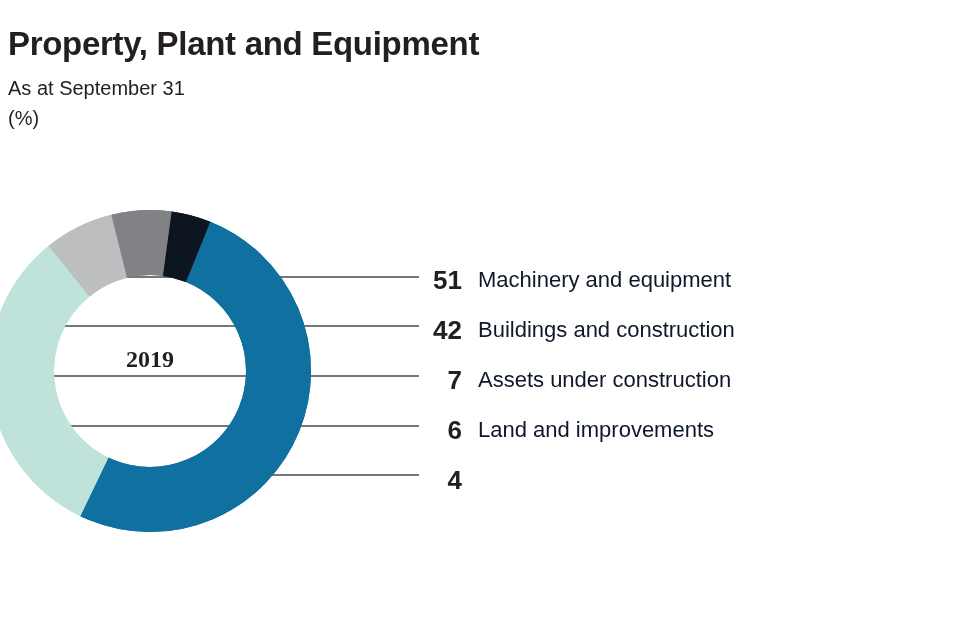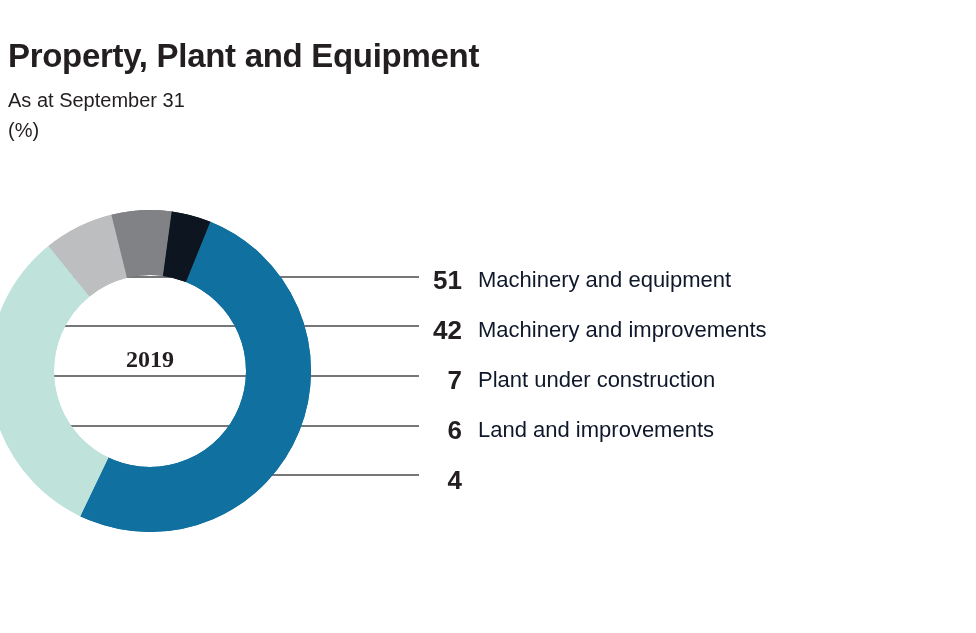--- a/index.html
+++ b/index.html
@@ -18,21 +18,21 @@
 
   .chart-root {
     position: absolute;
     inset: 0;
   }
 
   
   .header {
     position: absolute;
     left: 8px;
-    top: 36px;
+    top: 24px;
     width: 800px;
   }
   .chart-title {
     font-size: 33px;
     font-weight: bold;
     letter-spacing: -0.3px;
     line-height: 40px;
     margin: 0;
     color: #231f20;
     white-space: nowrap;
@@ -163,25 +163,25 @@
 
     <div class="center-year">2019</div>
 
     <div class="legend">
       <div class="legend-row">
         <span class="legend-value">51</span>
         <span class="legend-label">Machinery and equipment</span>
       </div>
       <div class="legend-row">
         <span class="legend-value">42</span>
-        <span class="legend-label">Machinery and improvements</span>
+        <span class="legend-label">Buildings and construction</span>
       </div>
       <div class="legend-row">
         <span class="legend-value">7</span>
-        <span class="legend-label">Plant under construction</span>
+        <span class="legend-label">Assets under construction</span>
       </div>
       <div class="legend-row">
         <span class="legend-value">6</span>
         <span class="legend-label">Land and improvements</span>
       </div>
       <div class="legend-row">
         <span class="legend-value">4</span>
       </div>
     </div>
 

